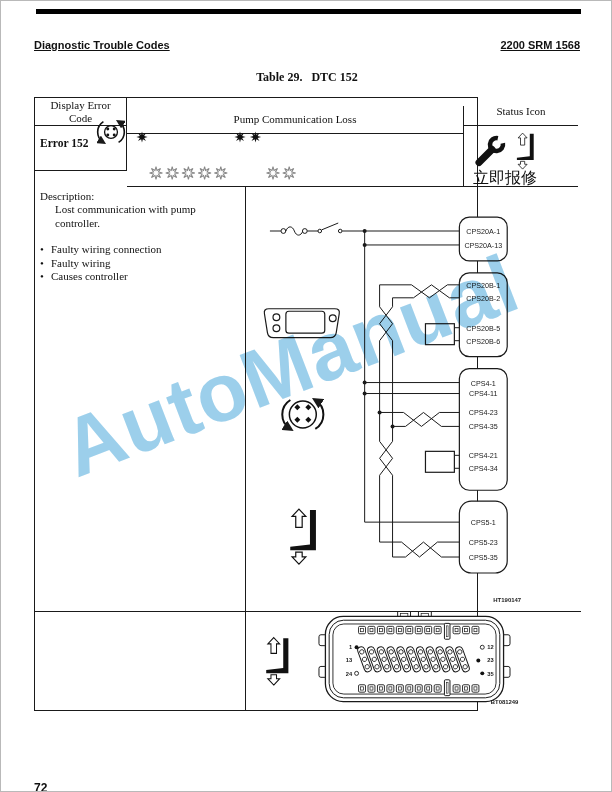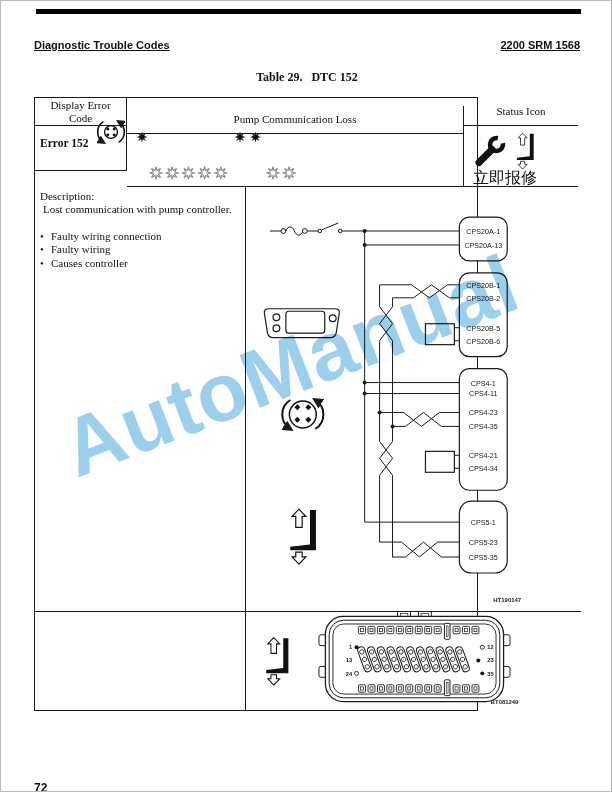--- a/index.html
+++ b/index.html
@@ -19,21 +19,21 @@
     font-size:12px;white-space:pre;}
   
   #tbl{left:33px;top:96px;width:444px;height:614px;border:1.5px solid #1a1a1a;box-sizing:border-box;}
   .cell{position:absolute;box-sizing:border-box;border-color:#1a1a1a;}
   .br{border-right:1px solid #1a1a1a;}
   .bb{border-bottom:1px solid #1a1a1a;}
   .hcell{display:flex;align-items:center;justify-content:center;text-align:center;
     font-size:11px;line-height:12.5px;padding:0 4px;}
   #errlabel{font-weight:bold;font-size:11.5px;}
   .desc{font-size:11px;line-height:13.4px;padding:3px 6px 16px 5px;}
-  .desc p{margin:0 0 13px 3px;}
+  .desc p{margin:0 0 13px 15px;}
   .desc .lbl{margin:0;}
   .bullets{margin-top:13px;}
   .bullet-line{display:flex;}
   .bullet-line .dot{width:11px;}
   .statcap{font-size:16px;font-family:Liberation Serif, serif;}
   #footer{left:33px;top:780px;font-family:"Liberation Sans",sans-serif;font-weight:bold;font-size:12px;}
   
   #wm{left:76px;top:408px;font-family:"Liberation Sans","DejaVu Sans",sans-serif;font-weight:bold;
     font-size:82px;line-height:82px;letter-spacing:1px;color:rgba(139,199,232,0.85);
     transform:rotate(-21deg);transform-origin:0 85%;mix-blend-mode:multiply;

